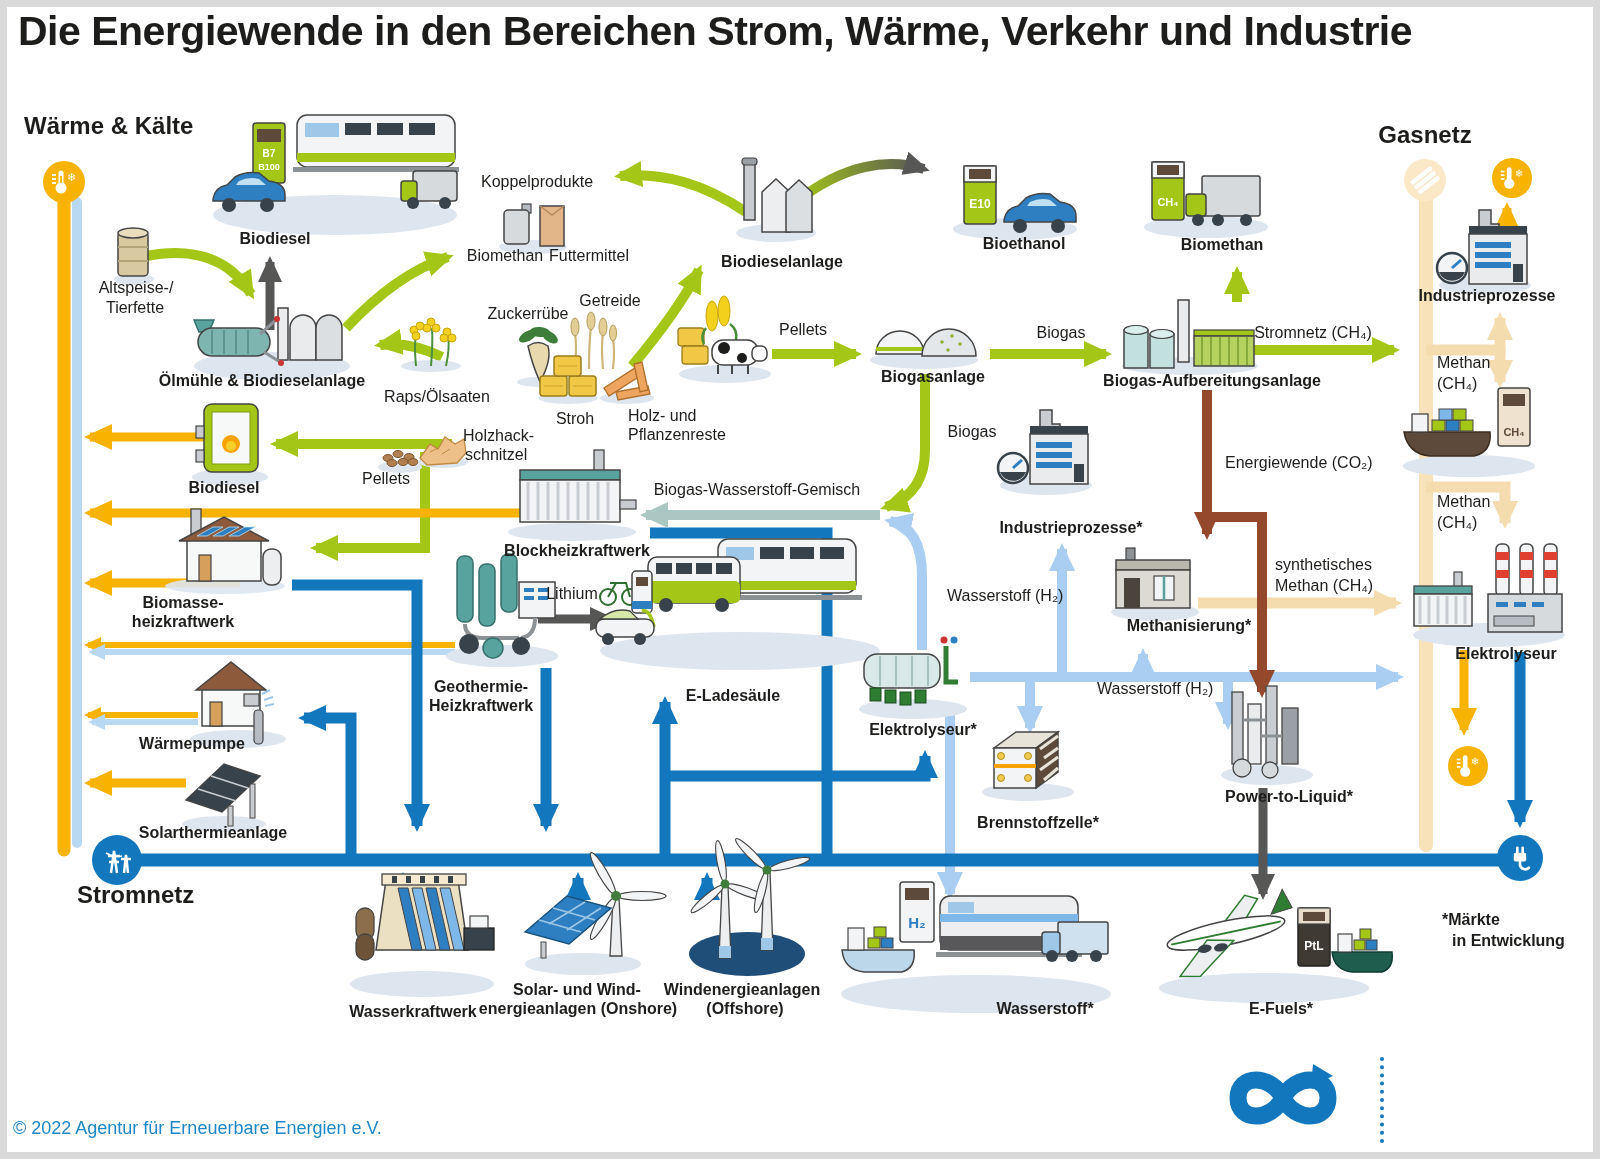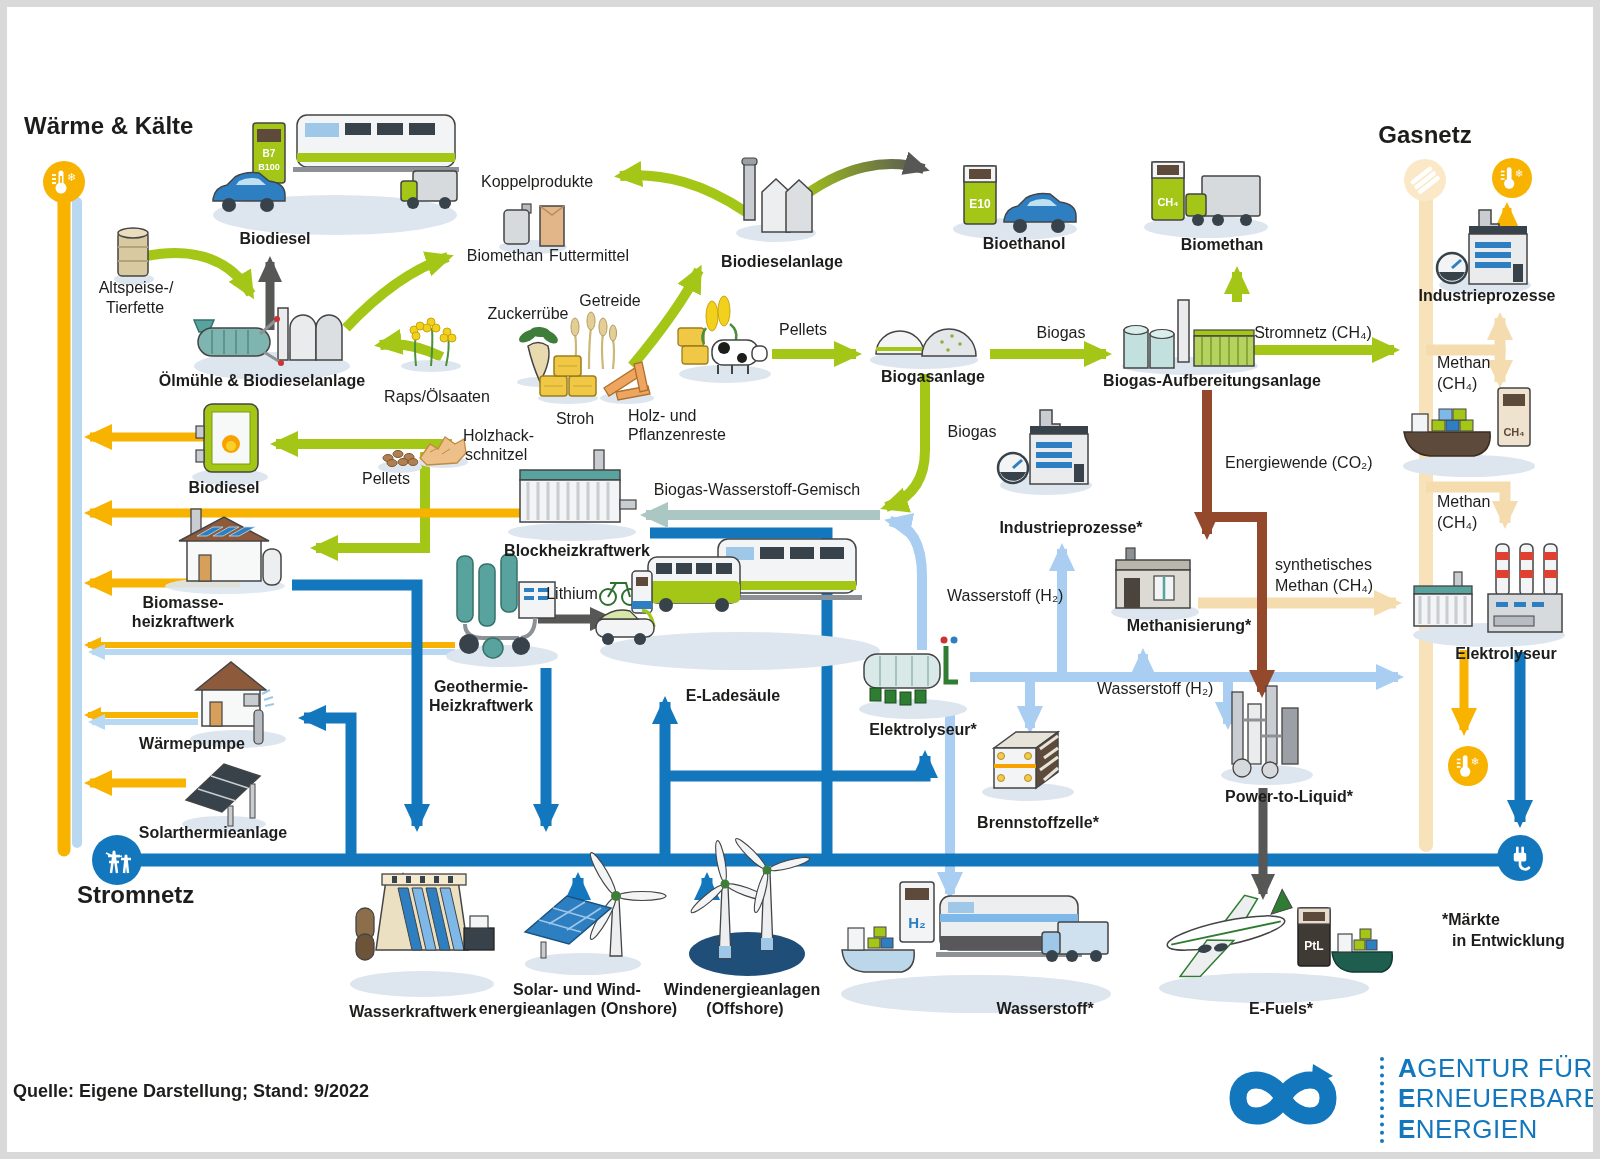--- a/index.html
+++ b/index.html
@@ -17,20 +17,21 @@
   .cpy{position:absolute;left:13px;top:1118px;font-size:18px;color:#1e87c8;z-index:10;}
   .logo-text{position:absolute;left:1398px;top:1053px;font-size:26px;color:#1377bd;line-height:1.17;letter-spacing:0.5px;z-index:10;}
   .logo-text .lgf{font-weight:bold;}
   .logo-dots{position:absolute;left:1380px;top:1057px;height:86px;width:0;border-left:4px dotted #1377bd;z-index:10;}
 </style>
 </head>
 <body>
 
 <div class="frame">
 
+  <div class="title">Die Energiewende in den Bereichen Strom, Wärme, Verkehr und Industrie</div>
 
   <svg class="flows" width="1600" height="1159">
     <defs>
       <marker id="mk-g" markerUnits="userSpaceOnUse" markerWidth="34" markerHeight="34" refX="22" refY="17" orient="auto">
           <path d="M0,4 L28,17 L0,30 Z" fill="#a4c617"></path>
         </marker>
       <marker id="mk-o" markerUnits="userSpaceOnUse" markerWidth="34" markerHeight="34" refX="22" refY="17" orient="auto">
           <path d="M0,4 L28,17 L0,30 Z" fill="#f8b200"></path>
         </marker>
       <marker id="mk-os" markerUnits="userSpaceOnUse" markerWidth="22" markerHeight="22" refX="13" refY="11" orient="auto">
@@ -906,28 +907,23 @@
   <div class="lb b c" style="left:413px;top:1003px">Wasserkraftwerk</div>
   <div class="lb b c" style="left:577px;top:981px">Solar- und Wind-</div>
   <div class="lb b c" style="left:578px;top:1000px">energieanlagen (Onshore)</div>
   <div class="lb b c" style="left:742px;top:981px">Windenergieanlagen</div>
   <div class="lb b c" style="left:745px;top:1000px">(Offshore)</div>
   <div class="lb b c" style="left:1045px;top:1000px">Wasserstoff*</div>
   <div class="lb b c" style="left:1281px;top:1000px">E-Fuels*</div>
   <div class="lb b" style="left:1442px;top:911px">*Märkte</div>
   <div class="lb b" style="left:1452px;top:932px">in Entwicklung</div>
 
-  <div class="src">Quelle: Eigene Darstellung; Stand: 9/2022</div>
+  <div class="cpy">© 2022 Agentur für Erneuerbare Energien e.V.</div>
 
   <svg class="icon" style="left:1191px;top:1046px;z-index:10" width="185" height="105" viewBox="0 0 185 105">
     <path d="M47,52 C47,28 80,28 92,52 C104,76 137,76 137,52 C137,28 104,28 92,52 C80,76 47,76 47,52 Z" fill="none" stroke="#1377bd" stroke-width="17"></path>
     <polygon points="118,24 132,16 136,30" fill="#fff"></polygon>
     <polygon points="122,18 142,30 120,40" fill="#1377bd"></polygon>
   </svg>
   <div class="logo-dots"></div>
-  <div class="logo-text">
-    <div><span class="lgf">A</span><span>GENTUR FÜR</span></div>
-    <div><span class="lgf">E</span><span>RNEUERBARE</span></div>
-    <div><span class="lgf">E</span><span>NERGIEN</span></div>
-  </div>
 
   <div class="border-overlay"></div>
 </div>
 
 </body></html>

